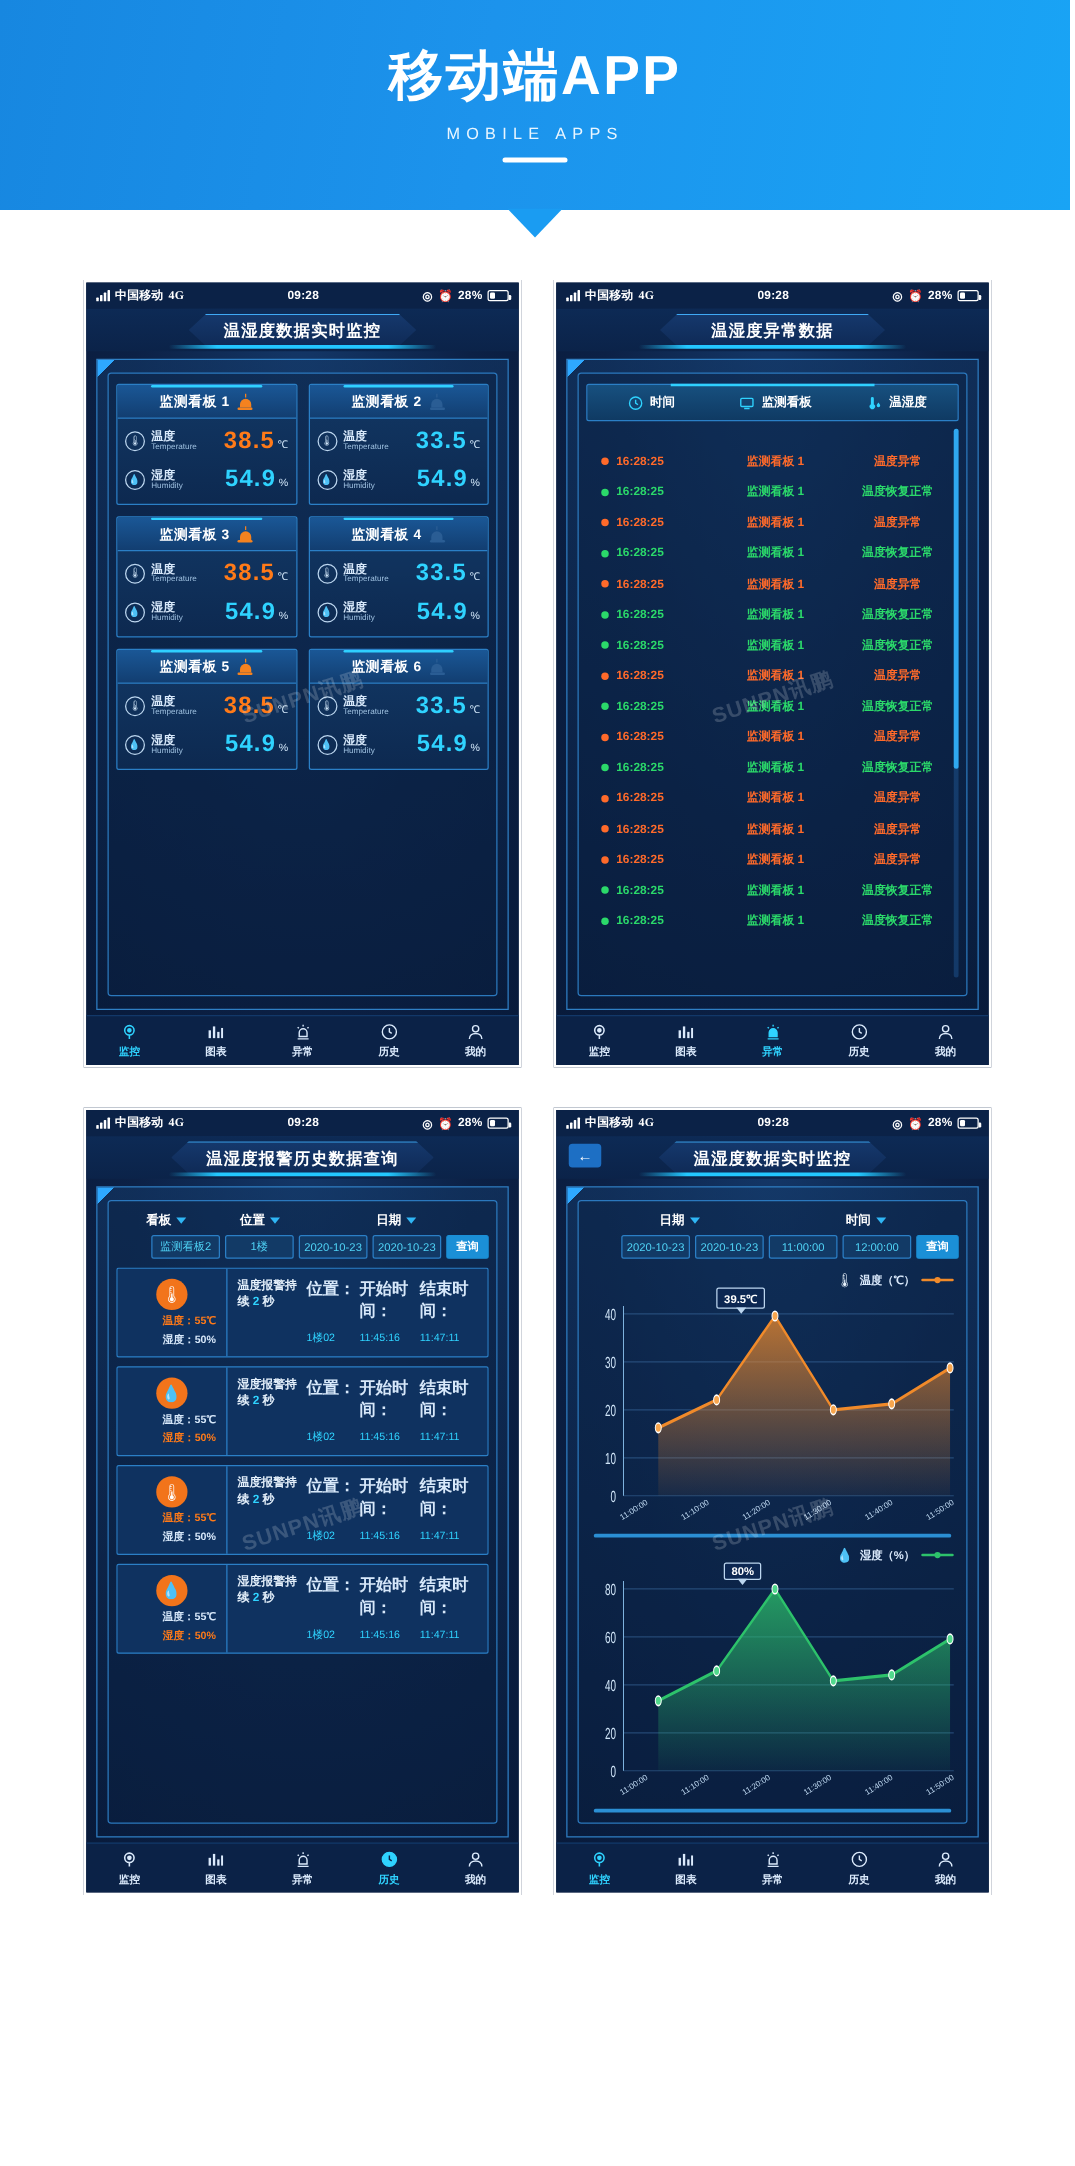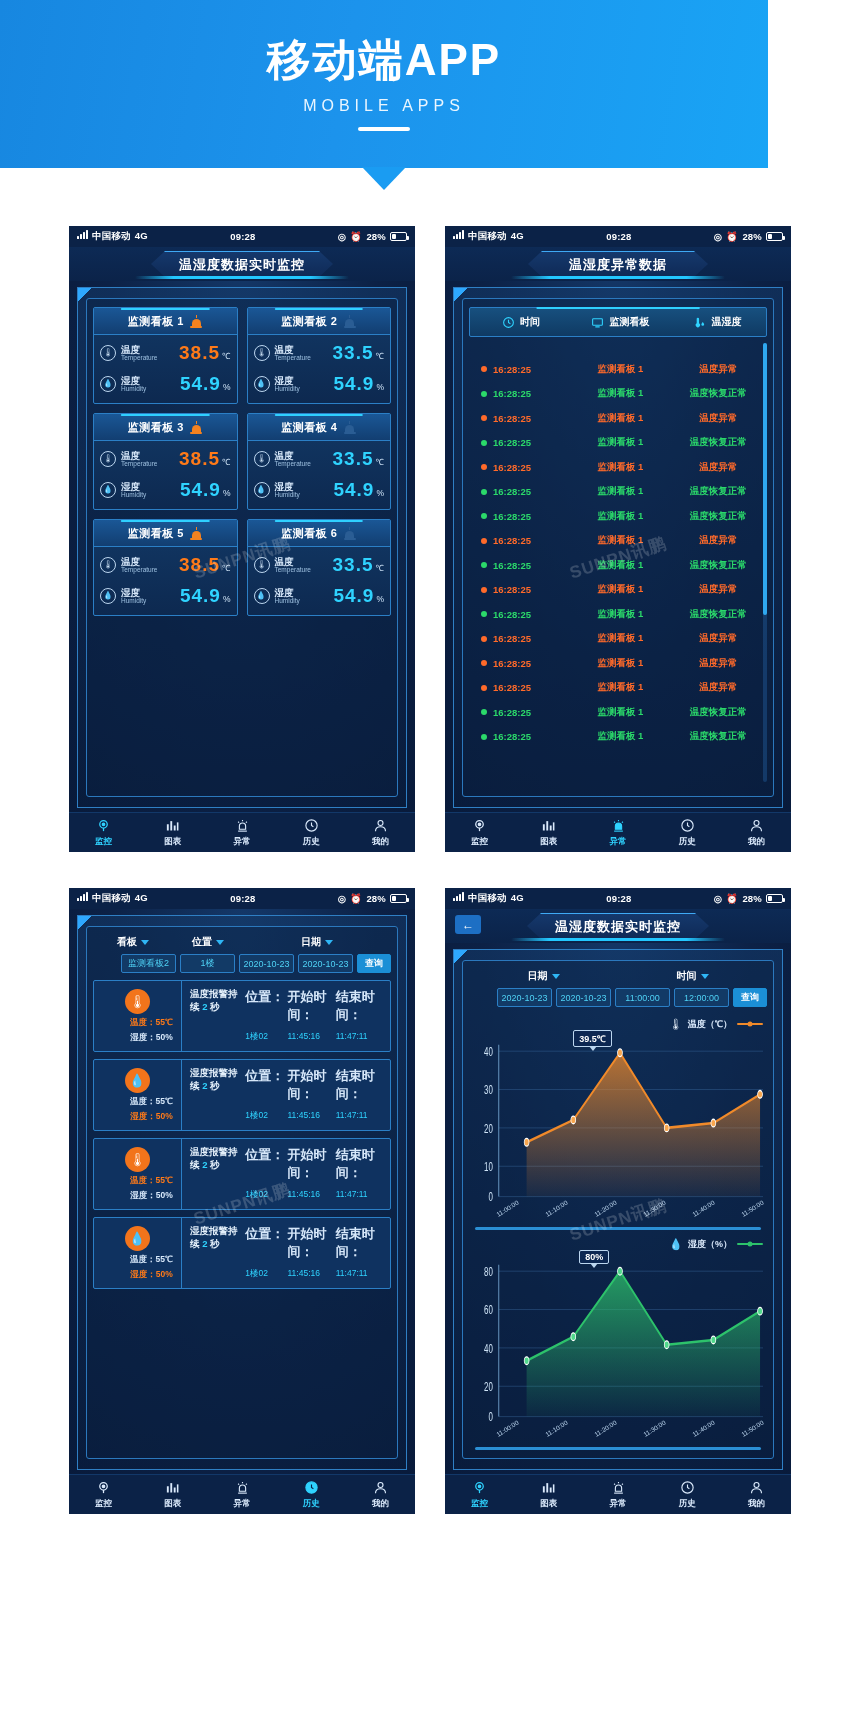--- a/index.html
+++ b/index.html
@@ -6,30 +6,30 @@
   body {
     width: 860px; height: 1733px;
     font-family: "Liberation Sans", sans-serif;
     background: #ffffff;
     overflow: hidden;
   }
 
   
   .banner{
     position:relative;
-    width:768px; height:168px;
+    width:856px; height:168px;
     background:linear-gradient(100deg,#1787e0 0%,#1c93ec 45%,#19a4f5 100%);
     display:flex; flex-direction:column; align-items:center; justify-content:center;
   }
   .banner h1{
     font-size:44px; font-weight:bold; color:#fff; letter-spacing:2px;
     font-family:"Liberation Sans", sans-serif; line-height:1.05;
   }
   .banner .sub{
-    margin-top:14px; font-size:16px; color:#eaf6ff; letter-spacing:5px;
+    margin-top:14px; font-size:13px; color:#eaf6ff; letter-spacing:5px;
   }
   .banner .rule{ margin-top:12px; width:52px; height:4px; background:#fff; border-radius:2px;}
   .banner-arrow{
     position:absolute; left:50%; bottom:-22px; transform:translateX(-50%);
     width:0;height:0;border-left:22px solid transparent;border-right:22px solid transparent;
     border-top:23px solid #1a9cf2;
   }
 
   
   .phones{
@@ -60,21 +60,21 @@
   }
 
   
   .statusbar{
     height:21px; flex:0 0 21px;
     background:#0b2247;
     display:flex; align-items:center;
     padding:0 8px; color:#fff; font-size:9.5px; font-weight:bold;
     letter-spacing:.2px;
   }
-  .sb-left{display:flex;align-items:flex-start;gap:4px;}
+  .sb-left{display:flex;align-items:center;gap:4px;font-family:Liberation Serif, serif;}
   .bars{display:flex;align-items:flex-end;gap:1px;height:9px;}
   .bars i{display:block;width:2px;background:#fff;border-radius:.5px;}
   .bars i:nth-child(1){height:3px}.bars i:nth-child(2){height:5px}
   .bars i:nth-child(3){height:7px}.bars i:nth-child(4){height:9px}
   .sb-mid{flex:1;text-align:center;}
   .sb-right{display:flex;align-items:center;gap:4px;}
   .batt{
     width:17px;height:9px;border:1.2px solid #fff;border-radius:2px;position:relative;
     display:block;
   }
@@ -893,20 +893,24 @@
         <div class="sb-right">
           <span>◎</span>
           <span>⏰</span>
           <span>28%</span>
           <span class="batt">
               <i></i>
             </span>
         </div>
       </div>
 
+      <div class="titlebar">
+        <div class="ribbon">温湿度报警历史数据查询</div>
+        <div class="ribbon-underline"></div>
+      </div>
 
       <div class="panel">
         <div class="wm">SUNPN讯鹏</div>
         <div class="panel-inner">
           <div class="filters">
             <div class="flabels">
               <span class="fl" style="flex:0 0 80px;">
                   <span>看板</span>
                   <i class="caret"></i>
                 </span>

